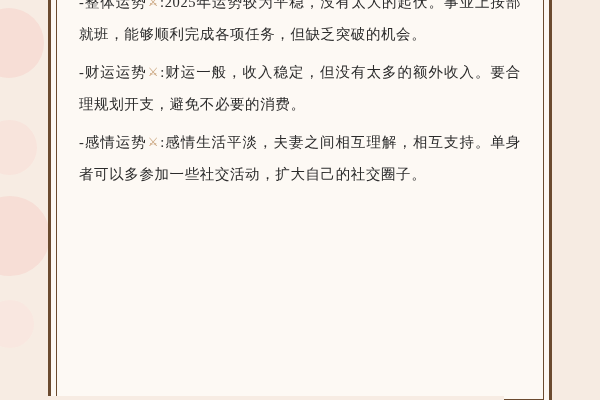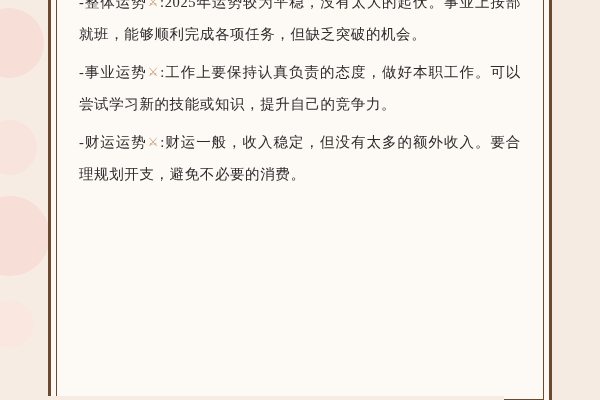--- a/index.html
+++ b/index.html
@@ -114,28 +114,28 @@
   <span class="blob b7"></span>
 
   <div class="card">
     <div class="card-inner">
       <div class="content">
 
         <p class="para first">
           <span class="label">-整体运势</span><span class="ribbon">⚔</span><span>:</span><span>2025年运势较为平稳，没有太大的起伏。事业上按部就班，能够顺利完成各项任务，但缺乏突破的机会。</span>
         </p>
 
-        <p class="para">
-          <span class="label">-事业运势</span><span class="ribbon">⚔</span><span>:</span><span>工作上要保持认真负责的态度，做好本职工作。可以尝试学习新的技能或知识，提升自己的竞争力。</span>
-        </p>
 
         <p class="para">
           <span class="label">-财运运势</span><span class="ribbon">⚔</span><span>:</span><span>财运一般，收入稳定，但没有太多的额外收入。要合理规划开支，避免不必要的消费。</span>
         </p>
 
+        <p class="para">
+          <span class="label">-感情运势</span><span class="ribbon">⚔</span><span>:</span><span>感情生活平淡，夫妻之间相互理解，相互支持。单身者可以多参加一些社交活动，扩大自己的社交圈子。</span>
+        </p>
 
 
       </div>
     </div>
   </div>
 
   <div class="bottom-cut"></div>
 </div>
 
 </body></html>

